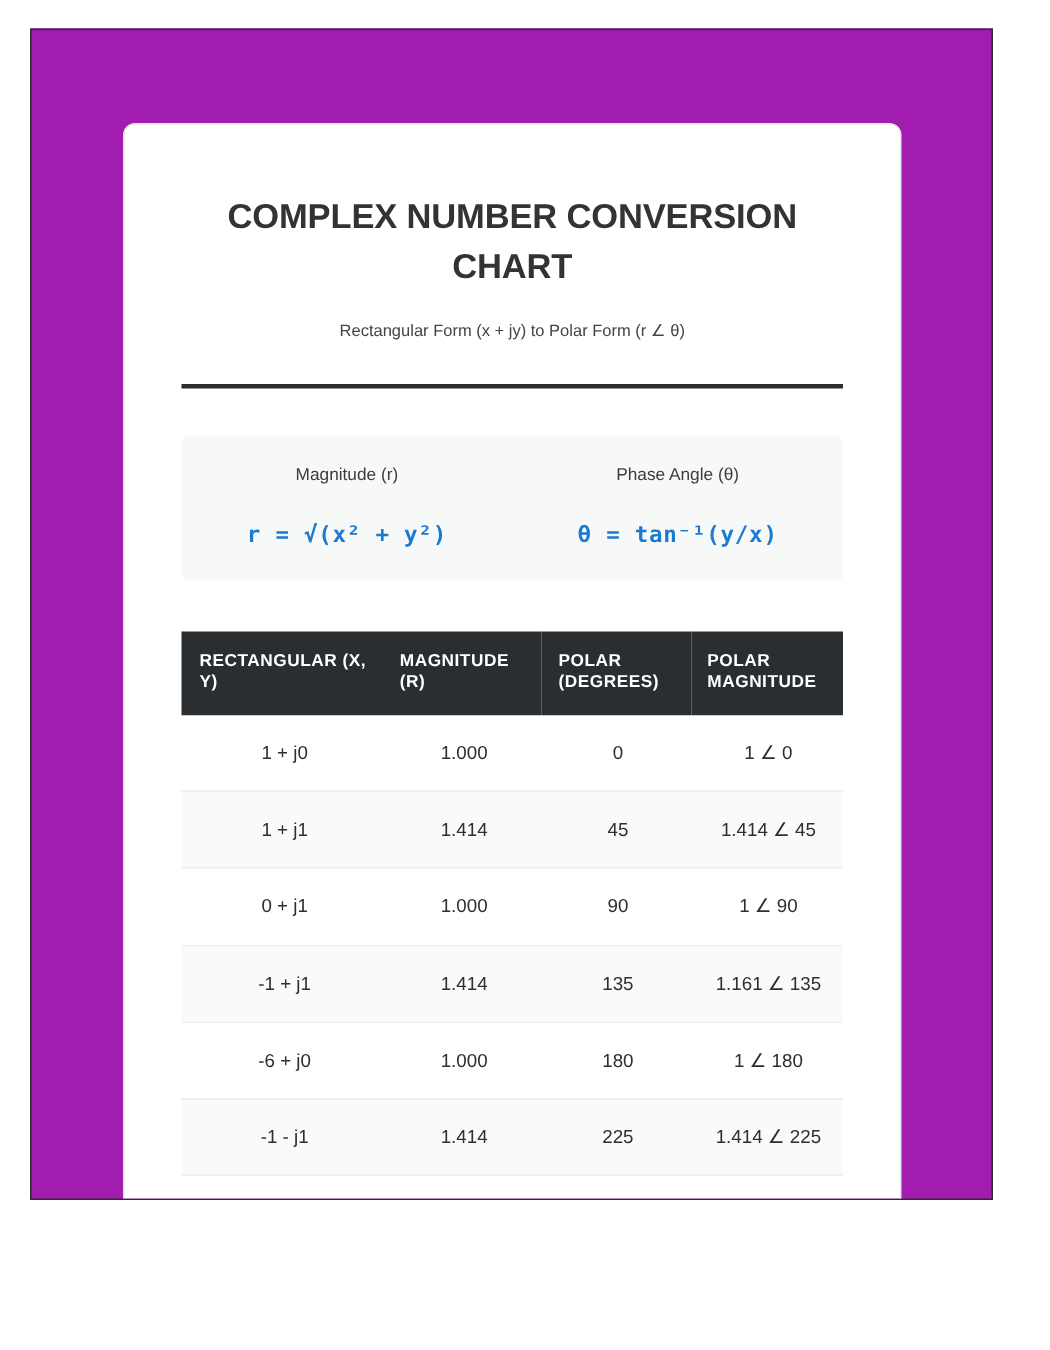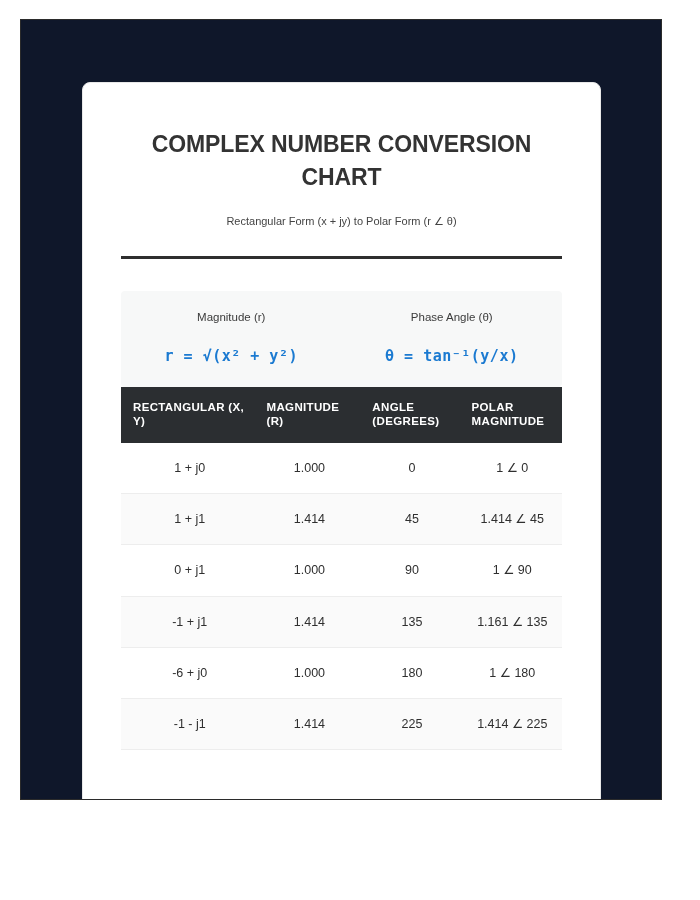--- a/index.html
+++ b/index.html
@@ -18,21 +18,21 @@
   
   #viewport-frame {
     position: absolute;
     left: 20px;
     top: 19px;
     width: 642px;
     height: 781px;
     border: 1px solid #2b2b2b;
     box-sizing: border-box;
     overflow: hidden;
-    background: #0f172a;
+    background: #a21caf;
   }
 
   
   #content-card {
     position: absolute;
     left: 61px;          
     top: 62px;           
     width: 519px;
     height: 760px;       
     background: #ffffff;
@@ -94,20 +94,21 @@
     font-family: "DejaVu Sans Mono", "Liberation Mono", monospace;
     font-size: 15px;
     font-weight: bold;
     color: #1b7ad1;
     letter-spacing: 0.5px;
     white-space: nowrap;
   }
 
   
   #conversion-table {
+    margin-top: 34px;
     width: 100%;
     border-collapse: collapse;
     table-layout: fixed;
   }
   #conversion-table th {
     background: #2b2e31;
     color: #ffffff;
     font-size: 11.5px;
     font-weight: bold;
     text-align: left;
@@ -164,21 +165,21 @@
       <colgroup>
         <col class="c-rect">
           <col class="c-mag">
           <col class="c-ang">
           <col class="c-polar">
       </colgroup>
       <thead>
         <tr>
           <th>RECTANGULAR (X, Y)</th>
           <th>MAGNITUDE (R)</th>
-          <th>ANGLE (DEGREES)</th>
+          <th>POLAR (DEGREES)</th>
           <th>POLAR MAGNITUDE</th>
         </tr>
       </thead>
       <tbody id="table-body">
           <tr>
             <td>1 + j0</td>
             <td>1.000</td>
             <td>0</td>
             <td>1 ∠ 0</td>
           </tr>

